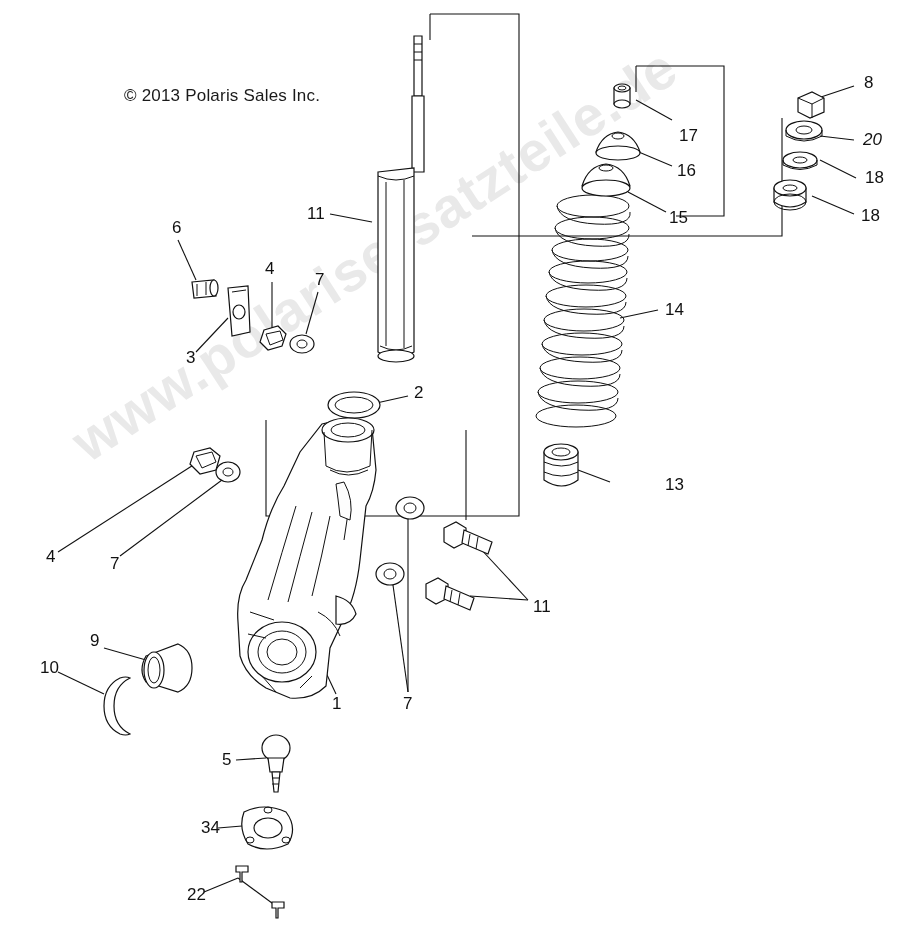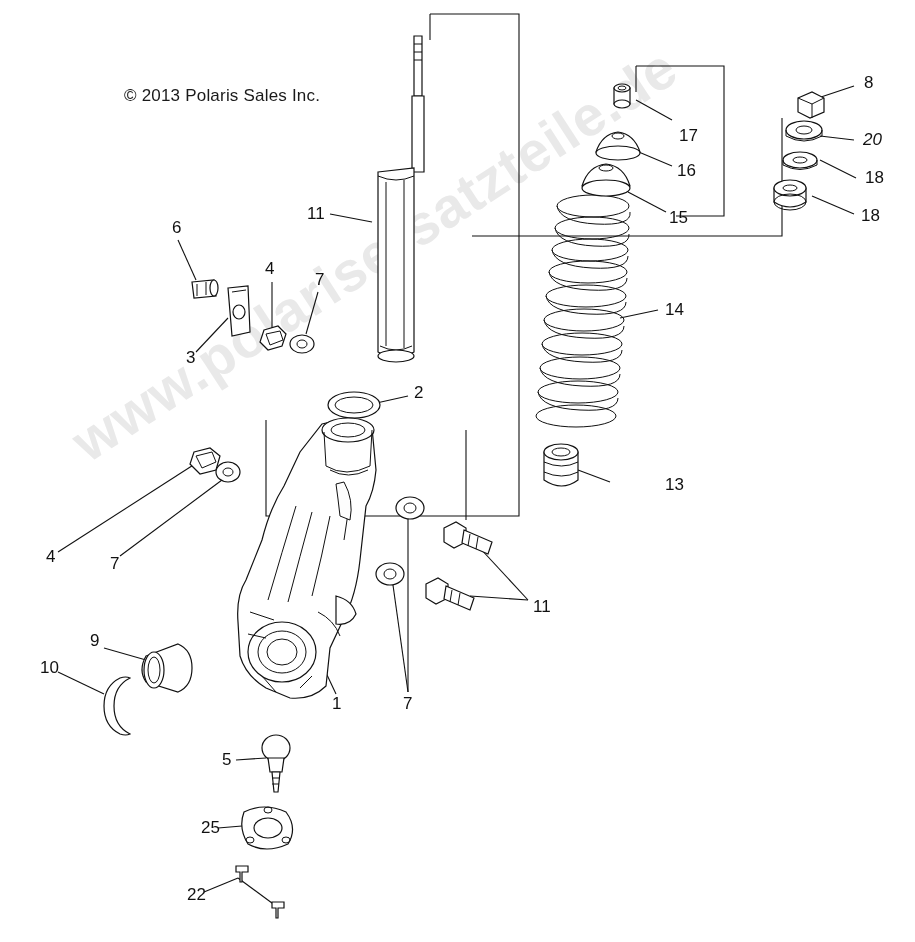--- a/index.html
+++ b/index.html
@@ -324,16 +324,16 @@
   <div class="callout" style="left:307px;top:204px;">11</div>
   <div class="callout" style="left:533px;top:597px;">11</div>
   <div class="callout" style="left:617px;top:475px;margin-left:48px;">13</div>
   <div class="callout" style="left:665px;top:300px;text-align:center;">14</div>
   <div class="callout" style="left:669px;top:208px;">15</div>
   <div class="callout" style="left:677px;top:161px;text-align:center;">16</div>
   <div class="callout" style="left:679px;top:126px;">17</div>
   <div class="callout" style="left:861px;top:206px;">18</div>
   <div class="callout" style="left:865px;top:168px;">18</div>
   <div class="callout" style="left:863px;top:130px;font-style:italic;">20</div>
-  <div class="callout" style="left:201px;top:818px;">25</div>
+  <div class="callout" style="left:201px;top:818px;">34</div>
   <div class="callout" style="left:187px;top:885px;">22</div>
 
 </div>
 
 </body></html>

